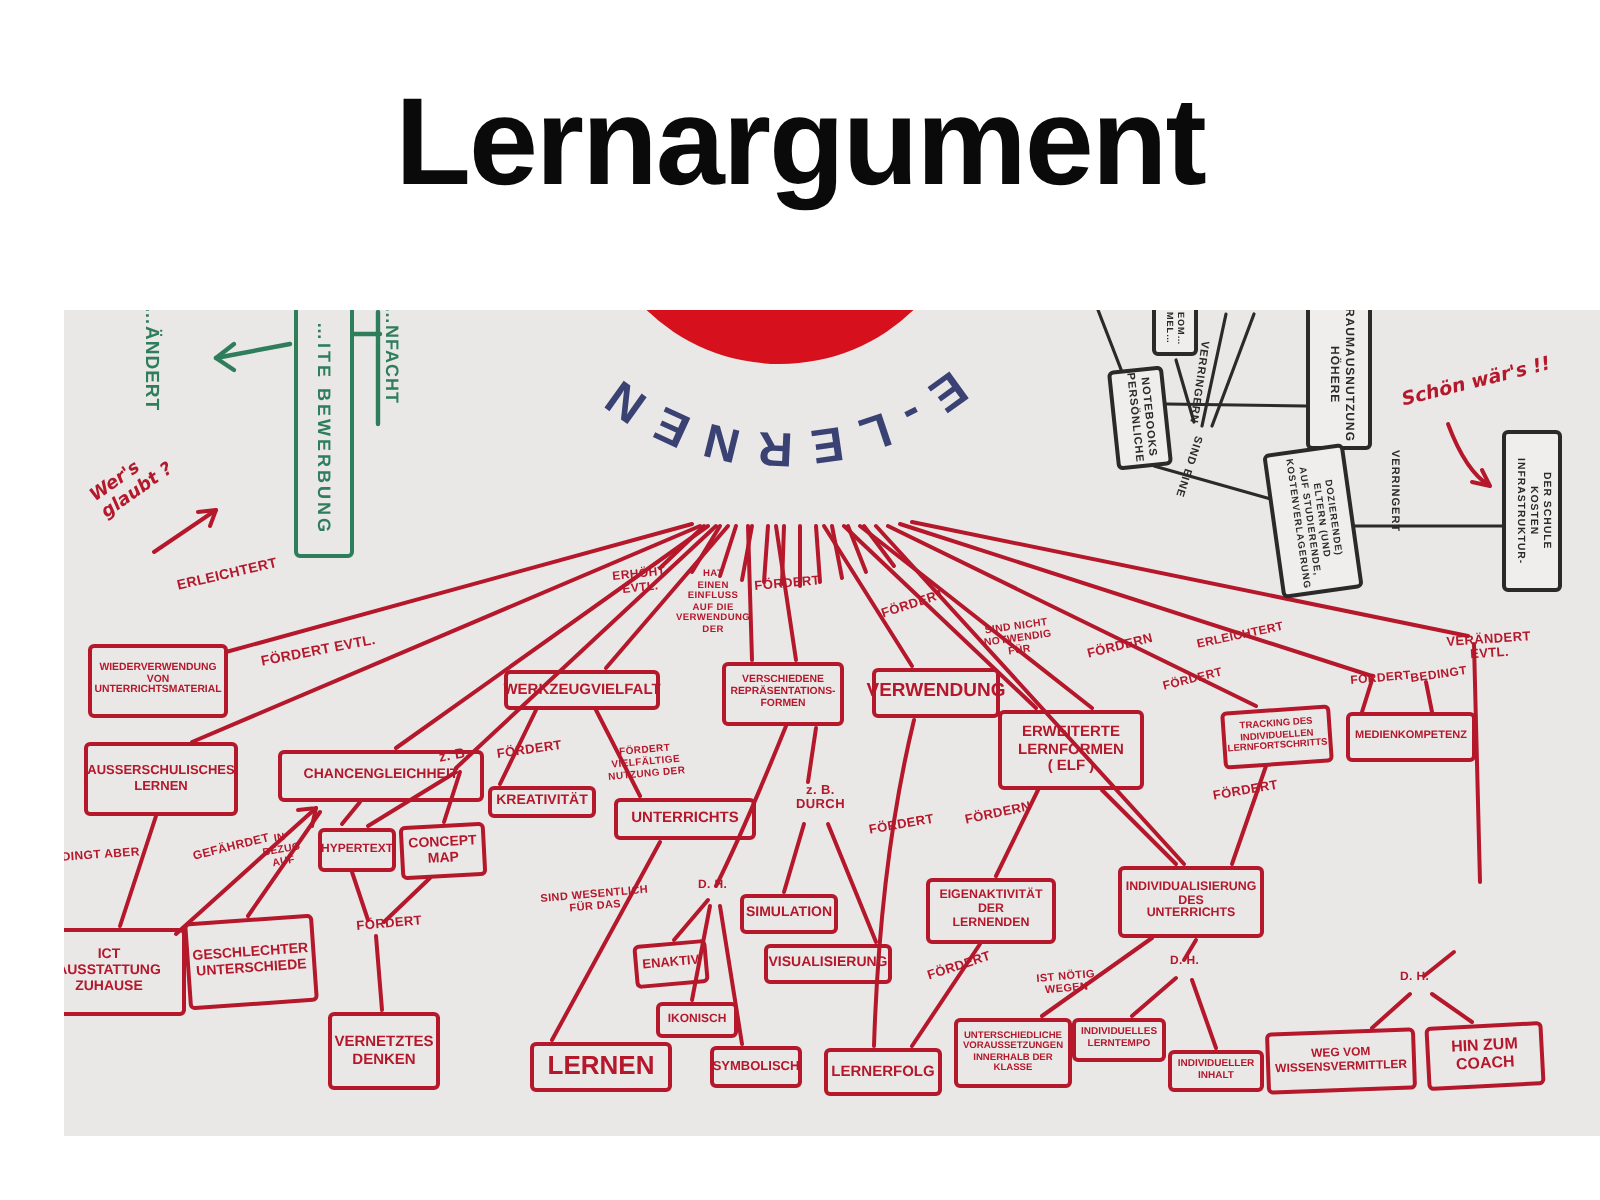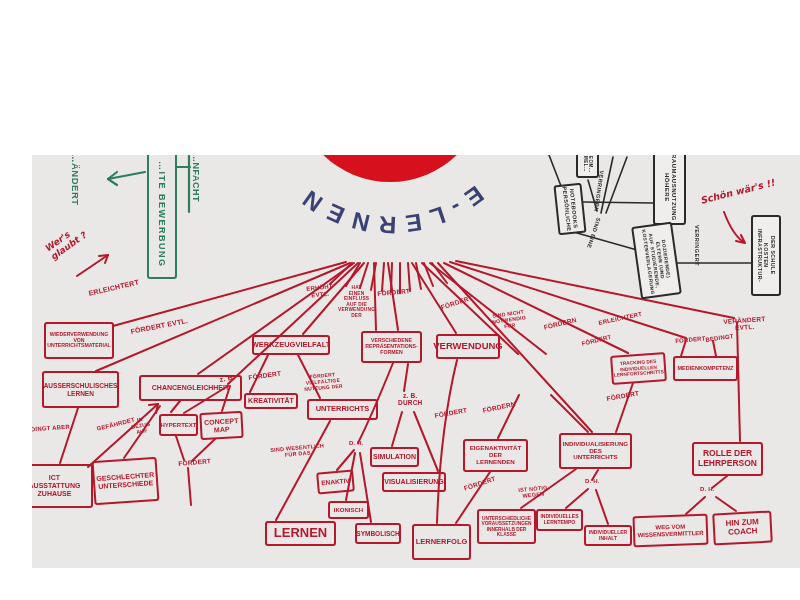--- a/index.html
+++ b/index.html
@@ -31,20 +31,21 @@
         text-align:center;line-height:1.15;transform-origin:0 0;letter-spacing:.2px;}
   .v-lab{position:absolute;font-weight:bold;white-space:pre;writing-mode:vertical-lr;
         transform-origin:0 0;letter-spacing:.5px;display:flex;align-items:center;}
   .script-note{position:absolute;font-style:italic;font-weight:bold;white-space:pre-line;
         transform-origin:0 0;font-family:"DejaVu Sans",sans-serif;line-height:1.1;}
 </style>
 </head>
 <body>
 
 <div class="slide">
+  <h1 class="title">Lernargument</h1>
 
   <div class="board" id="board" style="background: rgb(233, 232, 231);">
     <div class="logo-circle" style="background: rgb(214, 16, 28);"></div>
 
     <svg class="wires" viewBox="32 155 768 413" width="768" height="413">
 
       <path id="arcp" d="M 508,141 A 130,130 0 0 1 272,141" fill="none"></path>
       <text class="arc-text">
         <textPath href="#arcp" startOffset="50%" text-anchor="middle">E-LERNEN</textPath>
       </text>
@@ -148,33 +149,38 @@
       <div class="node red" style="left: 107px; top: 220px; width: 103px; height: 26px; font-size: 7px;">CHANCENGLEICHHEIT</div>
       <div class="node red" style="left: -16px; top: 309px; width: 77px; height: 44px; font-size: 7px;">ICT
 AUSSTATTUNG
 ZUHAUSE</div>
       <div class="node red" style="left: 61px; top: 304px; width: 65px; height: 44px; font-size: 7px; transform: rotate(-4deg);">GESCHLECHTER
 UNTERSCHIEDE</div>
       <div class="node red" style="left: 127px; top: 259px; width: 39px; height: 22px; font-size: 6px;">HYPERTEXT</div>
       <div class="node red" style="left: 168px; top: 257px; width: 43px; height: 27px; font-size: 7px; transform: rotate(-3deg);">CONCEPT
 MAP</div>
       <div class="node red" style="left: 212px; top: 238px; width: 54px; height: 16px; font-size: 7px;">KREATIVITÄT</div>
+      <div class="node red" style="left: 132px; top: 351px; width: 56px; height: 39px; font-size: 7.5px;">VERNETZTES
+DENKEN</div>
       <div class="node red" style="left: 233px; top: 366px; width: 71px; height: 25px; font-size: 13px;">LERNEN</div>
       <div class="node red" style="left: 220px; top: 180px; width: 78px; height: 20px; font-size: 7.5px;">WERKZEUGVIELFALT</div>
       <div class="node red" style="left: 329px; top: 176px; width: 61px; height: 32px; font-size: 5.2px;">VERSCHIEDENE
 REPRÄSENTATIONS-
 FORMEN</div>
       <div class="node red" style="left: 275px; top: 244px; width: 71px; height: 21px; font-size: 7.5px;">UNTERRICHTS</div>
       <div class="node red" style="left: 285px; top: 316px; width: 37px; height: 22px; font-size: 6.5px; transform: rotate(-5deg);">ENAKTIV</div>
       <div class="node red" style="left: 296px; top: 346px; width: 41px; height: 18px; font-size: 6px;">IKONISCH</div>
       <div class="node red" style="left: 323px; top: 368px; width: 46px; height: 21px; font-size: 6.5px;">SYMBOLISCH</div>
       <div class="node red" style="left: 338px; top: 292px; width: 49px; height: 20px; font-size: 7px;">SIMULATION</div>
       <div class="node red" style="left: 350px; top: 317px; width: 64px; height: 20px; font-size: 7px;">VISUALISIERUNG</div>
       <div class="node red" style="left: 404px; top: 179px; width: 64px; height: 25px; font-size: 9.5px;">VERWENDUNG</div>
-      <div class="node red" style="left: 380px; top: 369px; width: 59px; height: 36px; font-size: 7.5px;">LERNERFOLG</div>
+      <div class="node red" style="left: 467px; top: 200px; width: 73px; height: 40px; font-size: 7.5px;">ERWEITERTE
+LERNFORMEN
+( ELF )</div>
+      <div class="node red" style="left: 380px; top: 369px; width: 59px; height: 24px; font-size: 7.5px;">LERNERFOLG</div>
       <div class="node red" style="left: 579px; top: 199px; width: 55px; height: 29px; font-size: 4.8px; transform: rotate(-4deg);">TRACKING DES
 INDIVIDUELLEN
 LERNFORTSCHRITTS</div>
       <div class="node red" style="left: 641px; top: 201px; width: 65px; height: 25px; font-size: 5.5px;">MEDIENKOMPETENZ</div>
       <div class="node red" style="left: 431px; top: 284px; width: 65px; height: 33px; font-size: 6.2px;">EIGENAKTIVITÄT
 DER
 LERNENDEN</div>
       <div class="node red" style="left: 527px; top: 278px; width: 73px; height: 36px; font-size: 6.2px;">INDIVIDUALISIERUNG
 DES
 UNTERRICHTS</div>
@@ -183,22 +189,20 @@
 INNERHALB DER
 KLASSE</div>
       <div class="node red" style="left: 504px; top: 354px; width: 47px; height: 22px; font-size: 5px;">INDIVIDUELLES
 LERNTEMPO</div>
       <div class="node red" style="left: 552px; top: 370px; width: 48px; height: 21px; font-size: 5px;">INDIVIDUELLER
 INHALT</div>
       <div class="node red" style="left: 601px; top: 360px; width: 75px; height: 31px; font-size: 6px; transform: rotate(-2deg);">WEG VOM
 WISSENSVERMITTLER</div>
       <div class="node red" style="left: 681px; top: 357px; width: 59px; height: 32px; font-size: 8px; transform: rotate(-3deg);">HIN ZUM
 COACH</div>
-      <div class="node red" style="left: 660px; top: 287px; width: 71px; height: 34px; font-size: 8.5px;">ROLLE DER
-LEHRPERSON</div>
       <div class="node black" style="left: 524px; top: 29px; width: 28px; height: 50px; font-size: 5.5px; transform: rotate(-6deg);">PERSÖNLICHE
 NOTEBOOKS</div>
       <div class="node black" style="left: 544px; top: -5px; width: 23px; height: 28px; font-size: 4.5px;">MEL…
 EOM…</div>
       <div class="node black" style="left: 621px; top: -5px; width: 33px; height: 75px; font-size: 6px;">HÖHERE
 RAUMAUSNUTZUNG</div>
       <div class="node black" style="left: 604px; top: 69px; width: 41px; height: 73px; font-size: 4.8px; transform: rotate(-8deg);">KOSTENVERLAGERUNG
 AUF STUDIERENDE,
 ELTERN (UND
 DOZIERENDE)</div>

